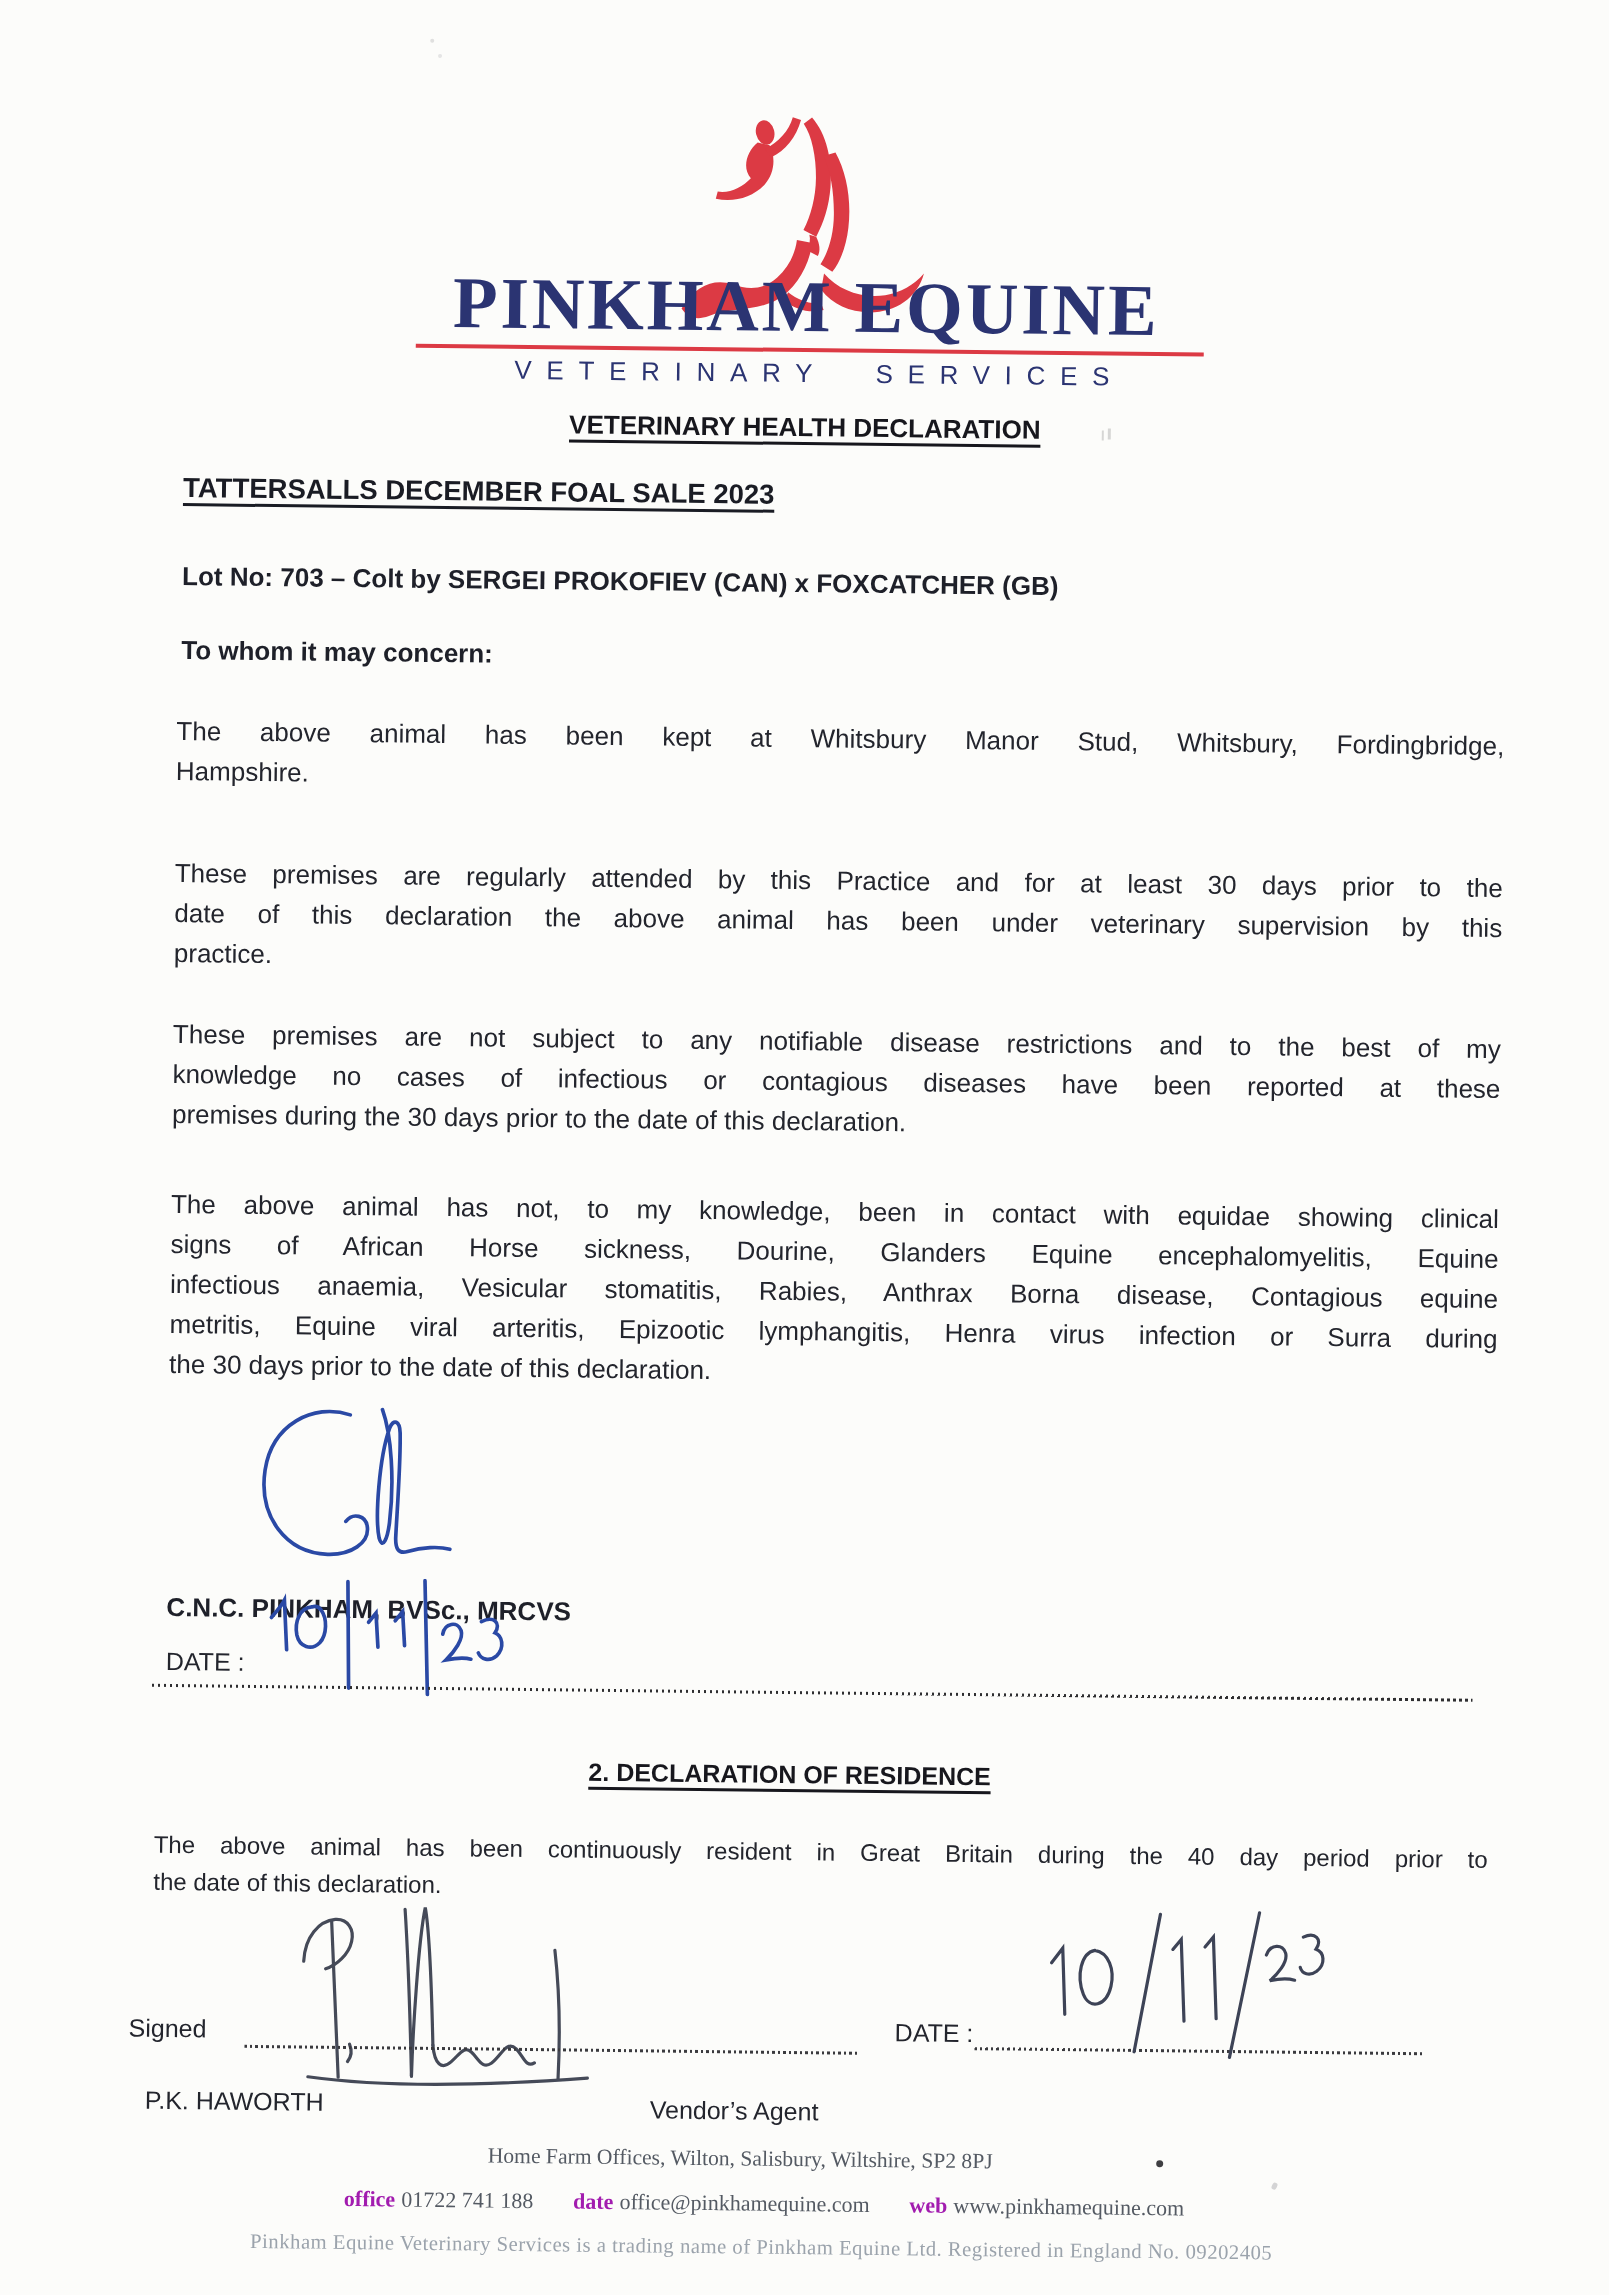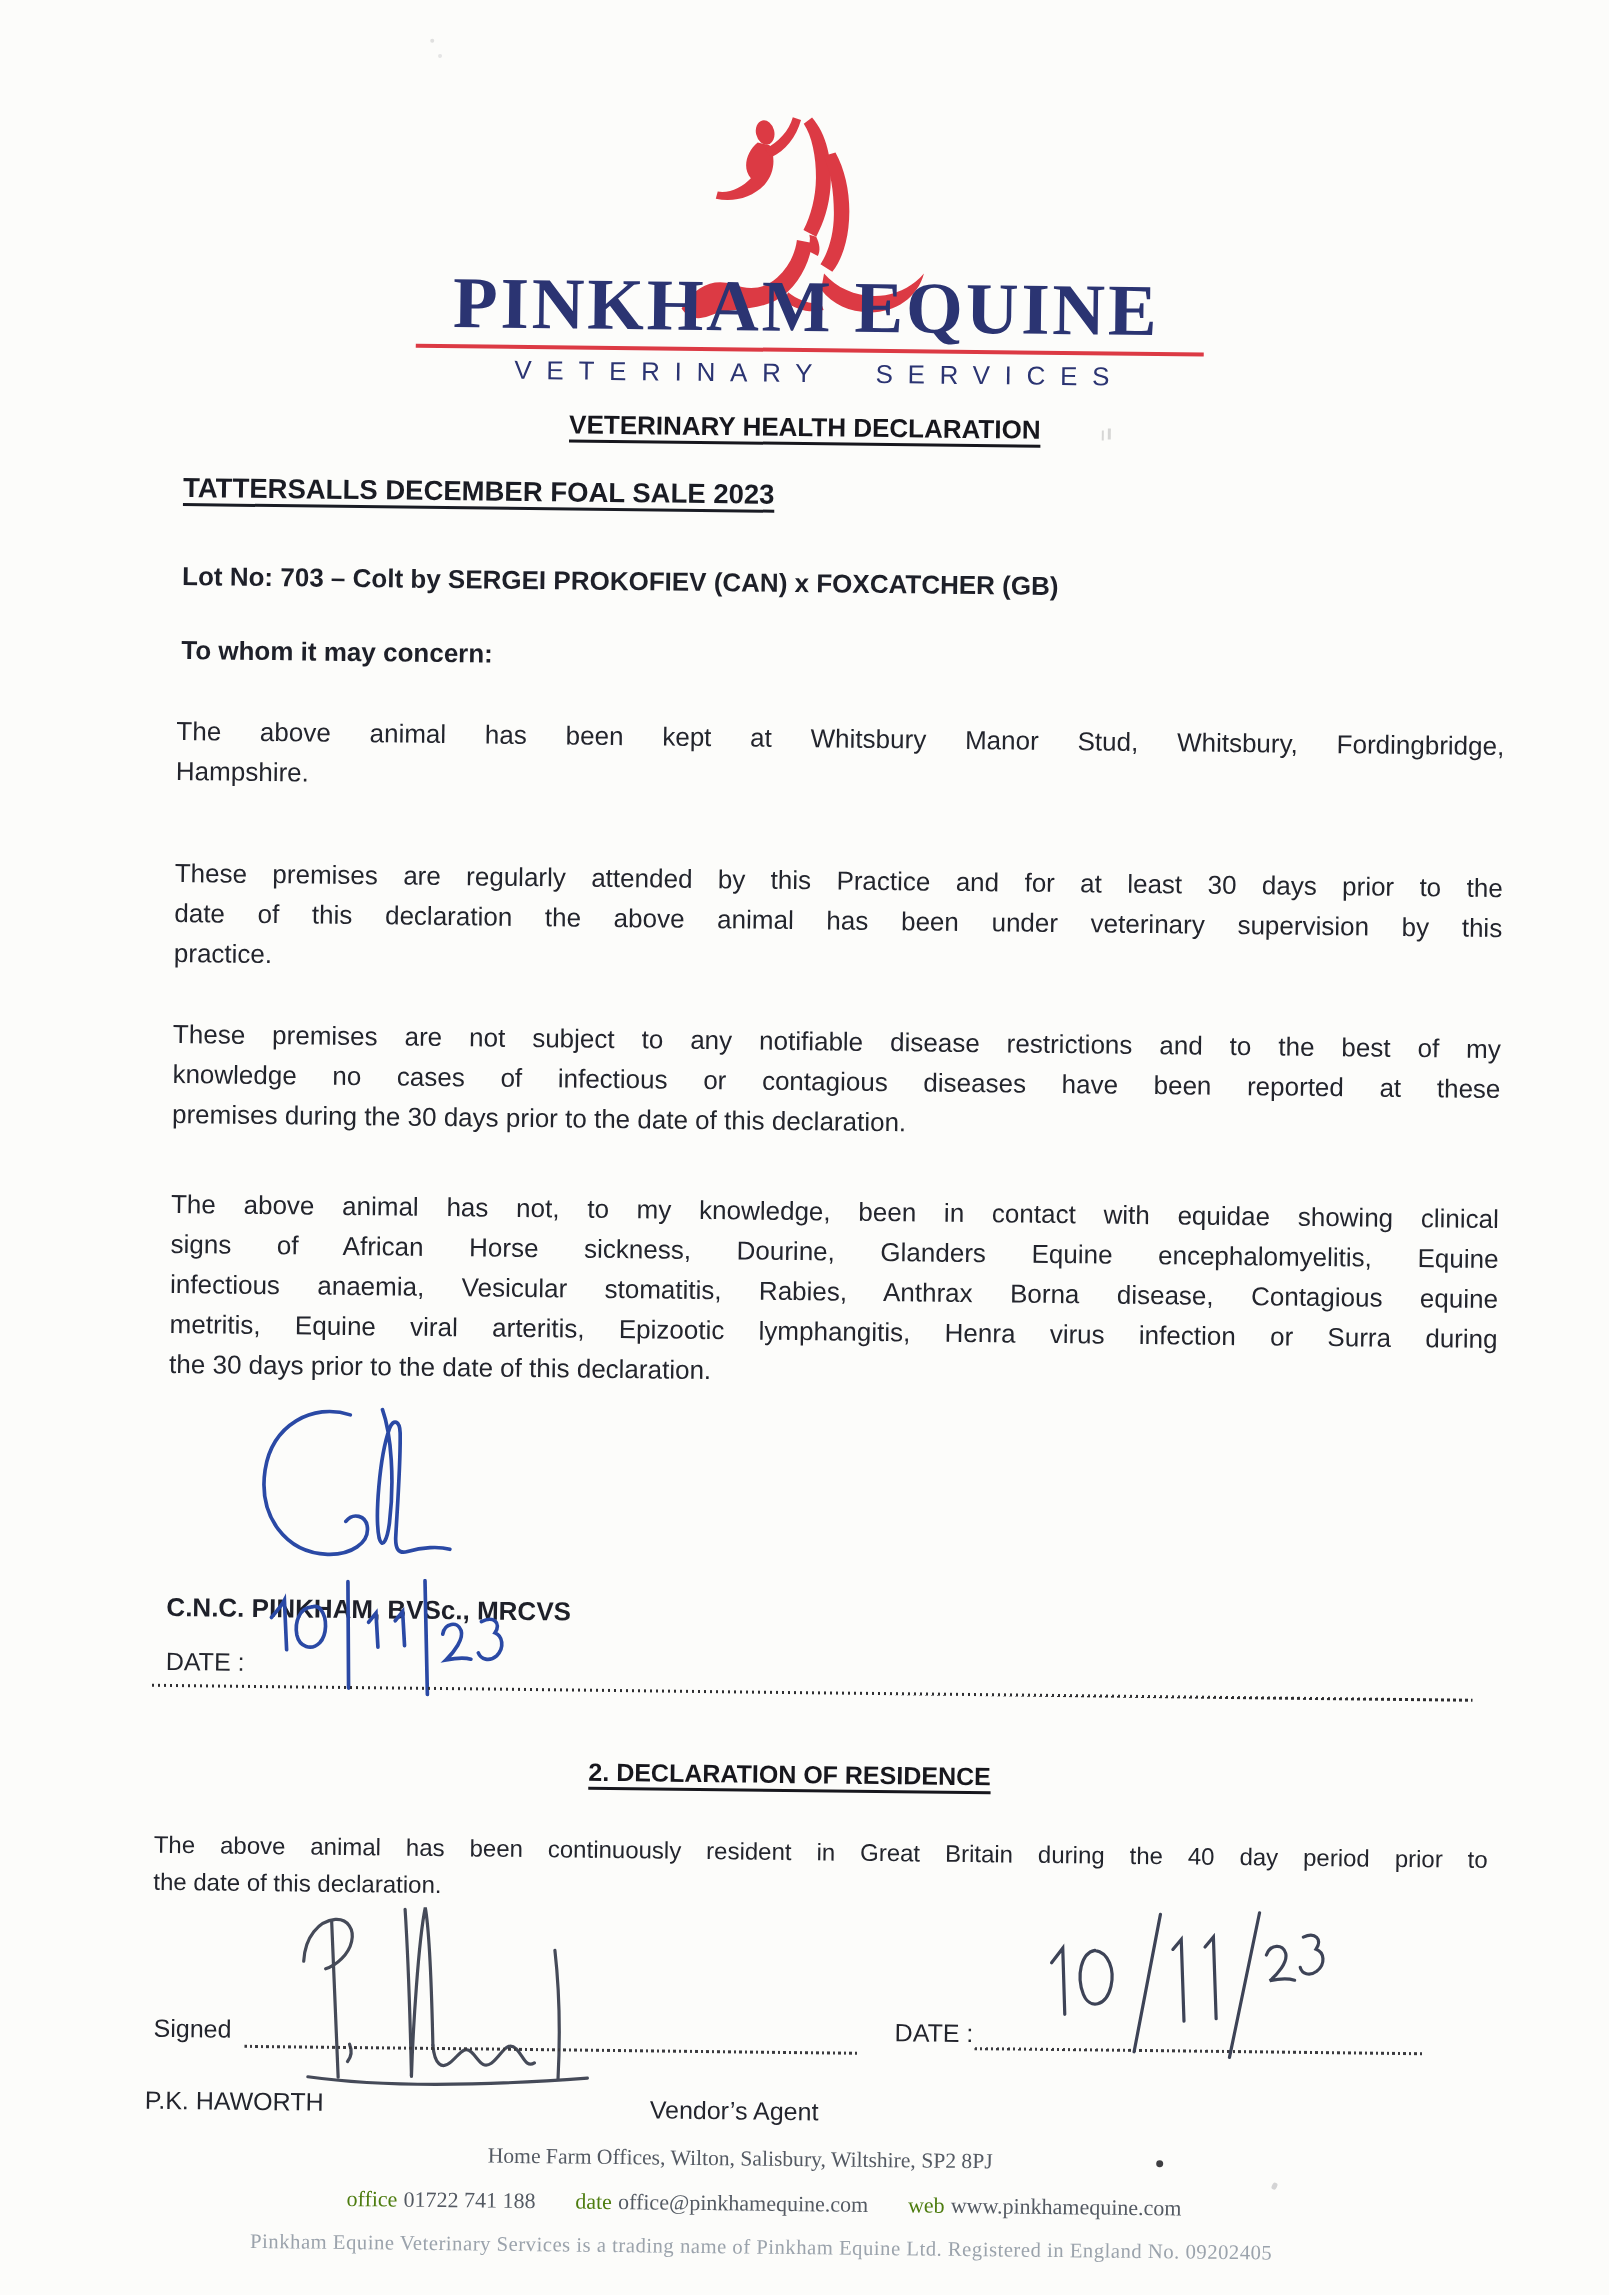--- a/index.html
+++ b/index.html
@@ -37,21 +37,21 @@
   .para{font-size:26px;line-height:40px;color:#23252d;width:1328px;}
   .para .jline{text-align:justify;text-align-last:justify;}
   .para .jlast{text-align:left;text-align-last:left;}
   .para2{font-size:24px;line-height:37px;color:#23252d;width:1334px;}
   .para2 .jline{text-align:justify;text-align-last:justify;}
   .para2 .jlast{text-align:left;text-align-last:left;}
   .plain{font-size:25px;color:#23252d;line-height:1;}
   .dotline{height:3.2px;background-image:repeating-linear-gradient(to right,#2e2e30 0 2.8px,transparent 2.8px 6px);}
   .dotline-thin{height:2.8px;background-image:repeating-linear-gradient(to right,#3a3a3e 0 2.3px,transparent 2.3px 5.5px);}
   .footer-serif{font-family:"Liberation Serif",serif;color:#545a63;}
-  .footer-label{font-family:"Liberation Serif",serif;font-weight:normal;color:#4d7c0f;}
+  .footer-label{font-family:"Liberation Serif",serif;font-weight:bold;color:#a21caf;}
   .trading{font-family:"Liberation Serif",serif;color:#9ba3ac;letter-spacing:0.5px;}
   .artifact{position:absolute;background:#8a8a90;border-radius:50%;}
   svg{display:block;}
 </style>
 </head>
 <body>
 
 <div class="page">
 <div class="rot">
 
@@ -168,21 +168,21 @@
       <path d="M 208 62 C 214 160 220 300 226 402"></path>
       <path d="M 250 330 C 256 344 254 358 246 368"></path>
       <path d="M 368 34 C 376 140 382 280 386 398"></path>
       <path d="M 386 398 C 388 300 398 100 412 30 C 422 82 428 210 432 330"></path>
       <path d="M 432 330 C 436 372 452 384 472 366 C 492 348 500 330 516 344 C 532 358 540 382 560 368 C 582 352 592 316 614 336 C 630 352 636 378 654 366"></path>
       <path d="M 696 120 C 706 200 710 300 706 400"></path>
       <path d="M 160 402 C 330 424 560 416 770 398"></path>
     </g>
   </svg>
 
-  <div class="abs plain" style="left:172px;top:2016px;">Signed</div>
+  <div class="abs plain" style="left:147px;top:2016px;">Signed</div>
   <div class="abs dotline-thin" style="left:263px;top:2044px;width:613px;"></div>
 
   <div class="abs plain" style="left:913px;top:2012px;">DATE :</div>
   <div class="abs dotline-thin" style="left:993px;top:2038px;width:448px;"></div>
 
   <svg class="abs" style="left:1047px;top:1894px;" width="303" height="156" viewBox="0 0 660 340">
     <g fill="none" stroke="#3d4356" stroke-width="7" stroke-linecap="round">
       <path d="M 48 128 L 72 96 L 78 240"></path>
       <path d="M 142 100 C 112 106 102 156 118 196 C 132 230 168 222 178 178 C 186 142 172 104 142 100"></path>
       <path d="M 284 20 L 230 320"></path>

